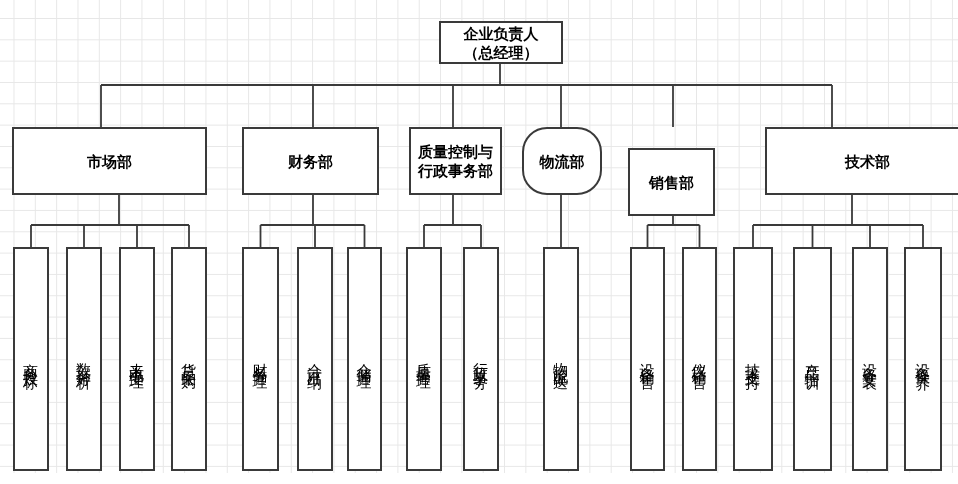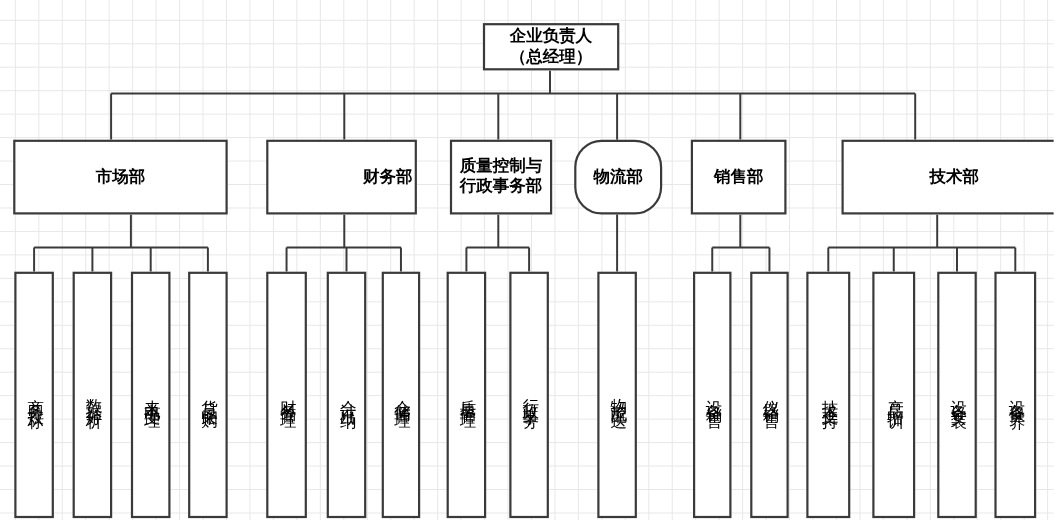--- a/index.html
+++ b/index.html
@@ -4,21 +4,21 @@
 <style>
   html,body { margin:0; padding:0; background:#ffffff; }
   .canvas {
     position:relative; width:958px; height:473px; overflow:hidden;
     background-color:#ffffff;
     background-image:
       linear-gradient(to right, var(--grid,#e7e7e7) 1px, transparent 1px),
       linear-gradient(to bottom, var(--grid,#e7e7e7) 1px, transparent 1px);
     background-size:21.33px 21.33px;
     background-position:13.5px 18px;
-    font-family:Liberation Mono, monospace;
+    font-family:Liberation Sans, sans-serif;
     color:var(--text,#000);
   }
   svg.connectors { position:absolute; left:0; top:0; pointer-events:none; }
   .node {
     position:absolute; box-sizing:border-box;
     background:var(--fill,#fff);
     border:2px solid var(--line,#3a3a3a);
     display:flex; align-items:center; justify-content:center;
     text-align:center; overflow:hidden;
   }
@@ -92,21 +92,21 @@
       </div>
       <div class="node child" style="left: 66px; width: 36px;">
         <span class="vtext">数据分析</span>
       </div>
       <div class="node child" style="left: 119px; width: 36px;">
         <span class="vtext">来电受理</span>
       </div>
       <div class="node child" style="left: 171px; width: 36px;">
         <span class="vtext">货品采购</span>
       </div>
-      <div class="node dept" style="left: 242px; width: 137px; justify-content: flex-end;">
+      <div class="node dept" style="left: 242px; width: 137px;">
         <div>财务部</div>
       </div>
       <div class="node child" style="left: 242px; width: 37px;">
         <span class="vtext">财务管理</span>
       </div>
       <div class="node child" style="left: 297px; width: 36px;">
         <span class="vtext">会计出纳</span>
       </div>
       <div class="node child" style="left: 347px; width: 35px;">
         <span class="vtext">仓储管理</span>
@@ -119,21 +119,21 @@
       </div>
       <div class="node child" style="left: 463px; width: 36px;">
         <span class="vtext">行政事务</span>
       </div>
       <div class="node dept" style="left: 522px; width: 80px; border-radius: 25px;">
         <div>物流部</div>
       </div>
       <div class="node child" style="left: 543px; width: 36px;">
         <span class="vtext">物流配送</span>
       </div>
-      <div class="node dept" style="left: 628px; width: 87px;">
+      <div class="node dept" style="left: 628px; width: 87px; margin-top: 21px;">
         <div>销售部</div>
       </div>
       <div class="node child" style="left: 630px; width: 35px;">
         <span class="vtext">设备销售</span>
       </div>
       <div class="node child" style="left: 682px; width: 35px;">
         <span class="vtext">仪器销售</span>
       </div>
       <div class="node dept" style="left: 765px; width: 205px; justify-content: center;">
         <div>技术部</div>

